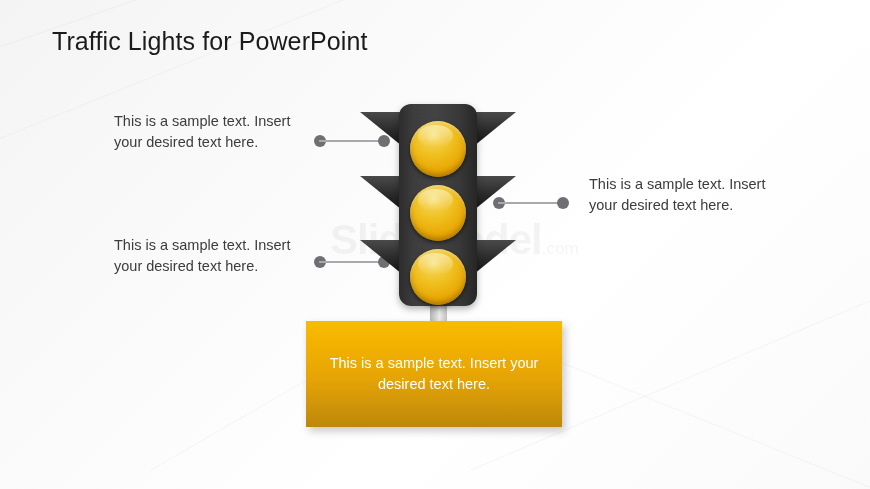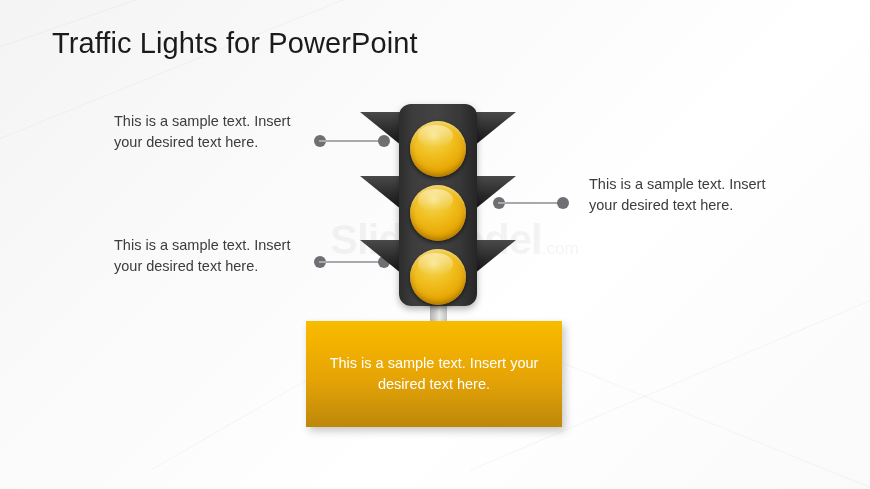--- a/index.html
+++ b/index.html
@@ -52,21 +52,21 @@
     left: 150px; top: 470px;
     width: 260px; height: 1px;
     transform: rotate(-30deg);
   }
 
   
   .title {
     position: absolute;
     left: 52px;
     top: 27px;
-    font-size: 29px;
+    font-size: 25px;
     font-weight: 400;
     color: #1b1b1b;
     letter-spacing: 0.1px;
     white-space: nowrap;
   }
 
   
   .watermark {
     position: absolute;
     left: 330px;

